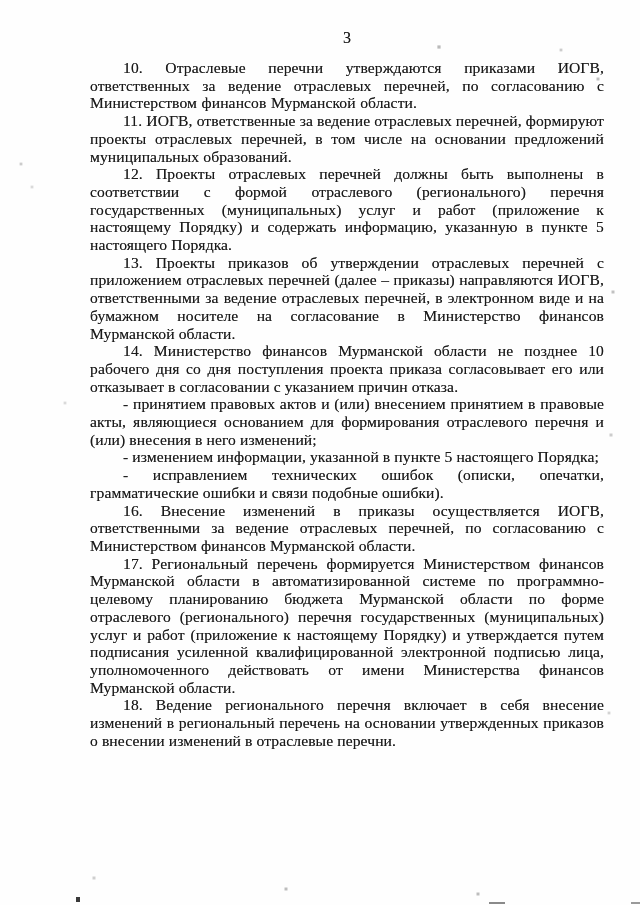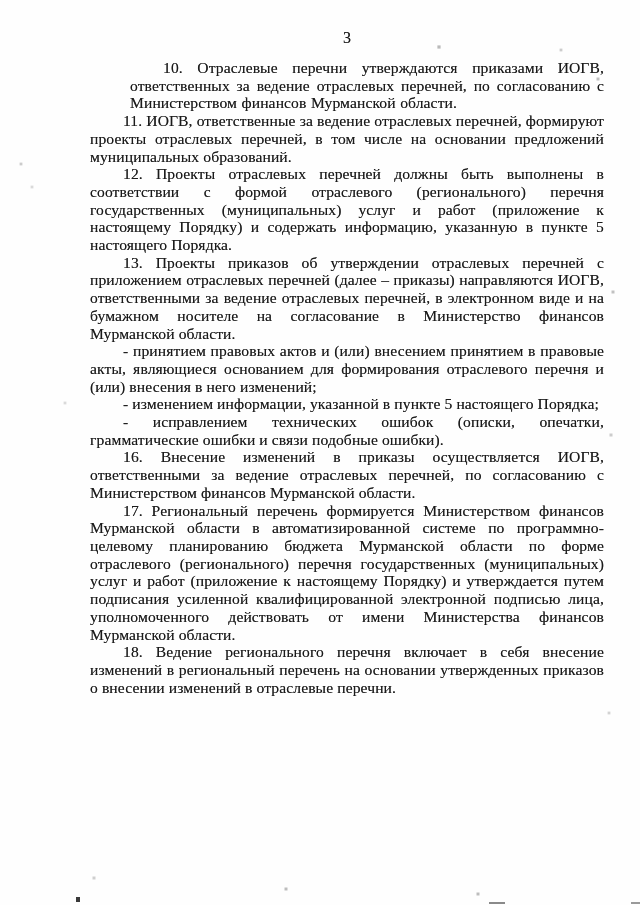--- a/index.html
+++ b/index.html
@@ -39,21 +39,20 @@
     text-shadow: 0 0 0.45px rgba(0,0,0,0.55);
   }
   .doc-body p {
     margin: 0;
     padding: 0;
     text-indent: 33px;
   }
   
   .doc-body p.tabbed-num {
     word-spacing: 0.5px;
-    margin-left: 40px;
   }
   
   .speckles {
     position: absolute;
     top: 0; left: 0;
     width: 2px; height: 2px;
     background: transparent;
     box-shadow:
       438px 46px 0 0.6px rgba(60,60,60,0.35),
       560px 49px 0 0.4px rgba(90,90,90,0.30),
@@ -98,20 +97,21 @@
 
 <div class="sheet">
 
   <div class="page-number">3</div>
 
   <div class="doc-body">
     <p class="tabbed-num">10. Отраслевые перечни утверждаются приказами ИОГВ, ответственных за ведение отраслевых перечней, по согласованию с Министерством финансов Мурманской области.</p>
     <p>11. ИОГВ, ответственные за ведение отраслевых перечней, формируют проекты отраслевых перечней, в том числе на основании предложений муниципальных образований.</p>
     <p>12. Проекты отраслевых перечней должны быть выполнены в соответствии с формой отраслевого (регионального) перечня государственных (муниципальных) услуг и работ (приложение к настоящему Порядку) и содержать информацию, указанную в пункте 5 настоящего Порядка.</p>
     <p>13. Проекты приказов об утверждении отраслевых перечней с приложением отраслевых перечней (далее – приказы) направляются ИОГВ, ответственными за ведение отраслевых перечней, в электронном виде и на бумажном носителе на согласование в Министерство финансов Мурманской области.</p>
+    <p>14. Министерство финансов Мурманской области не позднее 10 рабочего дня со дня поступления проекта приказа согласовывает его или отказывает в согласовании с указанием причин отказа.</p>
     <p>- принятием правовых актов и (или) внесением принятием в правовые акты, являющиеся основанием для формирования отраслевого перечня и (или) внесения в него изменений;</p>
     <p>- изменением информации, указанной в пункте 5 настоящего Порядка;</p>
     <p>- исправлением технических ошибок (описки, опечатки, грамматические ошибки и связи подобные ошибки).</p>
     <p>16. Внесение изменений в приказы осуществляется ИОГВ, ответственными за ведение отраслевых перечней, по согласованию с Министерством финансов Мурманской области.</p>
     <p>17. Региональный перечень формируется Министерством финансов Мурманской области в автоматизированной системе по программно-целевому планированию бюджета Мурманской области по форме отраслевого (регионального) перечня государственных (муниципальных) услуг и работ (приложение к настоящему Порядку) и утверждается путем подписания усиленной квалифицированной электронной подписью лица, уполномоченного действовать от имени Министерства финансов Мурманской области.</p>
     <p>18. Ведение регионального перечня включает в себя внесение изменений в региональный перечень на основании утвержденных приказов о внесении изменений в отраслевые перечни.</p>
   </div>
 
   <div class="speckles"></div>
   <div class="bottom-mark"></div>

